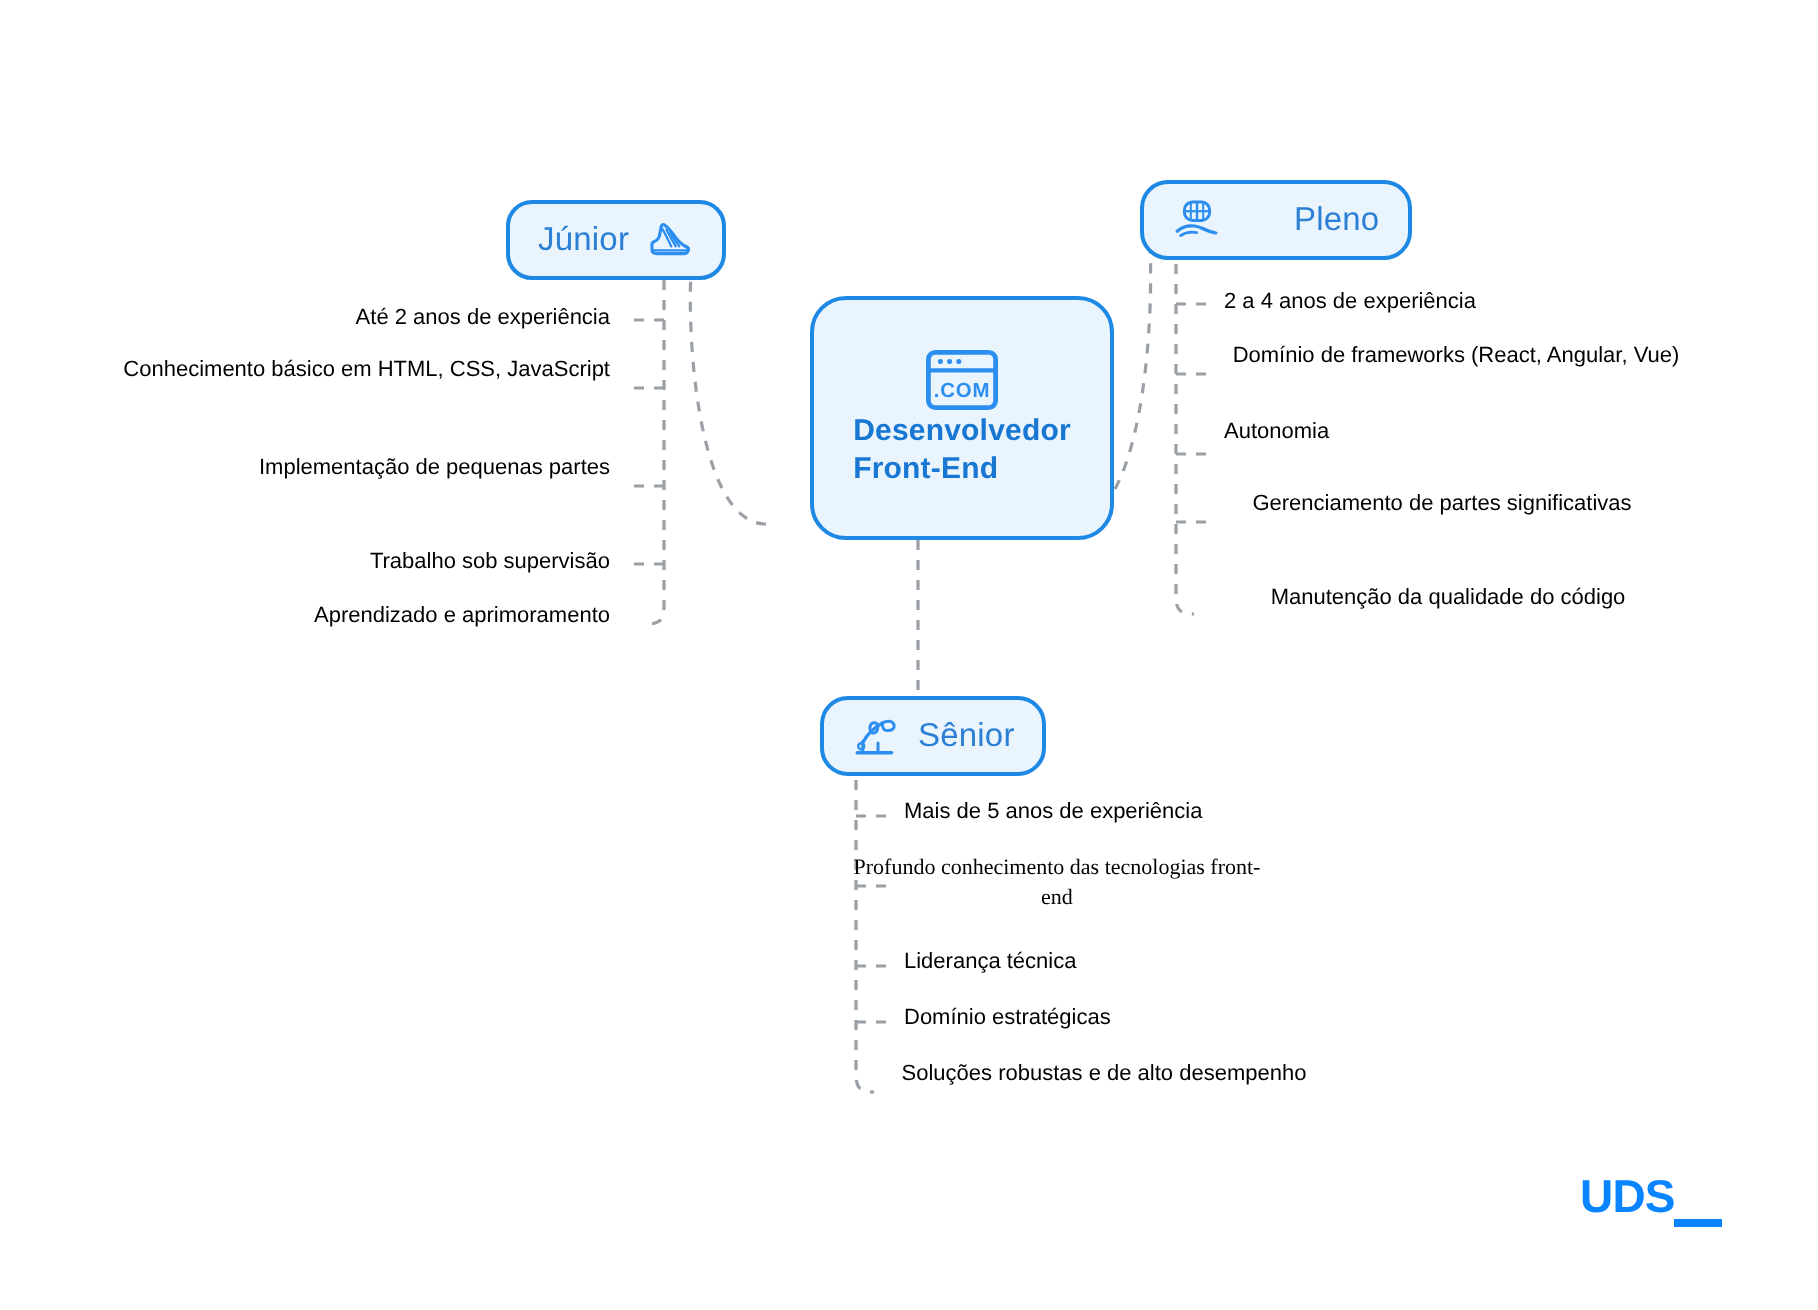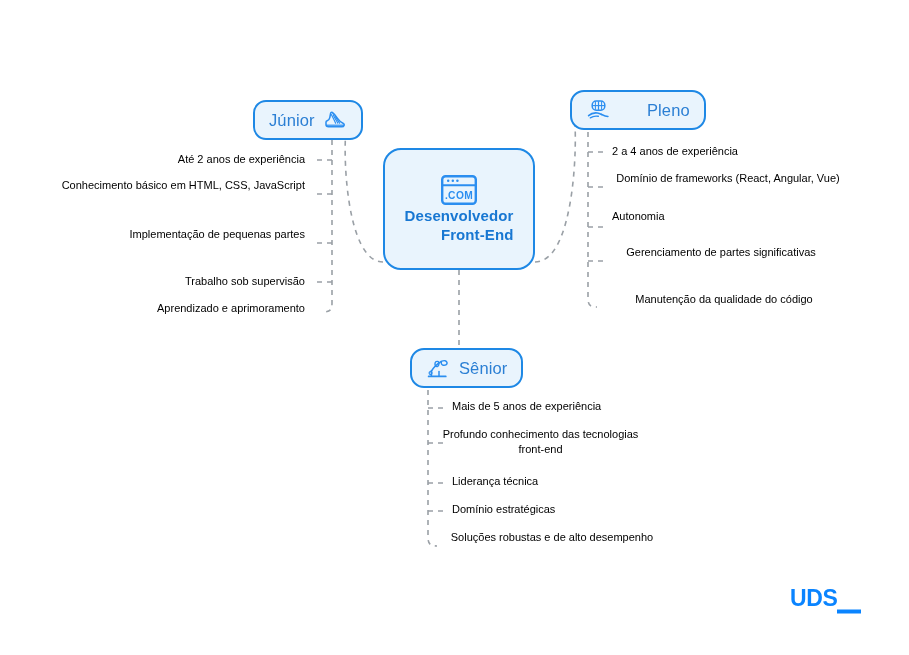--- a/index.html
+++ b/index.html
@@ -39,33 +39,33 @@
     box-sizing: border-box;
     background: #e9f4fd;
     border: 2px solid #1e88e5;
     border-radius: 14px;
     display: flex;
     align-items: center;
     justify-content: center;
   }
 
   .central-node {
-    left: 383px;
+    left: 405px;
     top: 148px;
     width: 152px;
     height: 122px;
     border-radius: 18px;
     flex-direction: column;
   }
   .central-label {
     color: #1877d2;
     font-weight: bold;
     font-size: 15px;
     line-height: 1.28;
-    text-align: right;
+    text-align: left;
     letter-spacing: .1px;
   }
 
   .level-node {
     gap: 8px;
     padding: 0 14px;
     height: 40px;
   }
   .level-label {
     color: #2b7fd4;
@@ -211,21 +211,21 @@
   <div class="item right-align" style="left:20px; top:274px; width:285px;">Trabalho sob supervisão</div>
   <div class="item right-align" style="left:20px; top:301px; width:285px;">Aprendizado e aprimoramento</div>
 
   <div class="item left-align" style="left:612px; top:144px; width:280px;">2 a 4 anos de experiência</div>
   <div class="item center-two" style="left:612px; top:171px; width:232px;">Domínio de frameworks (React, Angular, Vue)</div>
   <div class="item left-align" style="left:612px; top:209px; width:280px;">Autonomia</div>
   <div class="item center-two" style="left:612px; top:245px; width:218px;">Gerenciamento de partes significativas</div>
   <div class="item center-two" style="left:612px; top:292px; width:224px;">Manutenção da qualidade do código</div>
 
   <div class="item left-align" style="left:452px; top:399px; width:300px;">Mais de 5 anos de experiência</div>
-  <div class="item center-two" style="left:438px; top:427px; width:205px;">Profundo conhecimento das tecnologias front-end</div>
+  <div class="item center-two" style="left:426px; top:427px; width:205px;font-family:Liberation Serif, serif;">Profundo conhecimento das tecnologias front-end</div>
   <div class="item left-align" style="left:452px; top:474px; width:300px;">Liderança técnica</div>
   <div class="item left-align" style="left:452px; top:502px; width:300px;">Domínio estratégicas</div>
   <div class="item center-two" style="left:450px; top:530px; width:204px;">Soluções robustas e de alto desempenho</div>
 
   <svg id="uds-logo" viewBox="0 0 72 32" xmlns="http://www.w3.org/2000/svg">
     <text x="0" y="21" font-family="'Liberation Sans', sans-serif" font-size="23" font-weight="bold" fill="#0a84ff" letter-spacing="-0.4">UDS</text>
     <rect x="47" y="24.5" width="24" height="4" fill="#0a84ff"></rect>
   </svg>
 
 </div>

